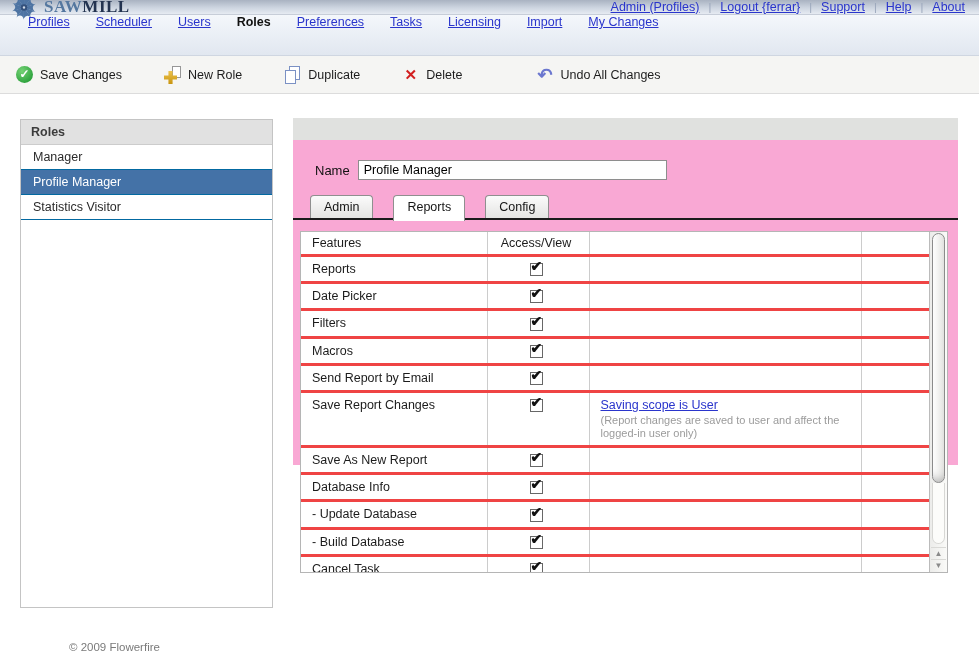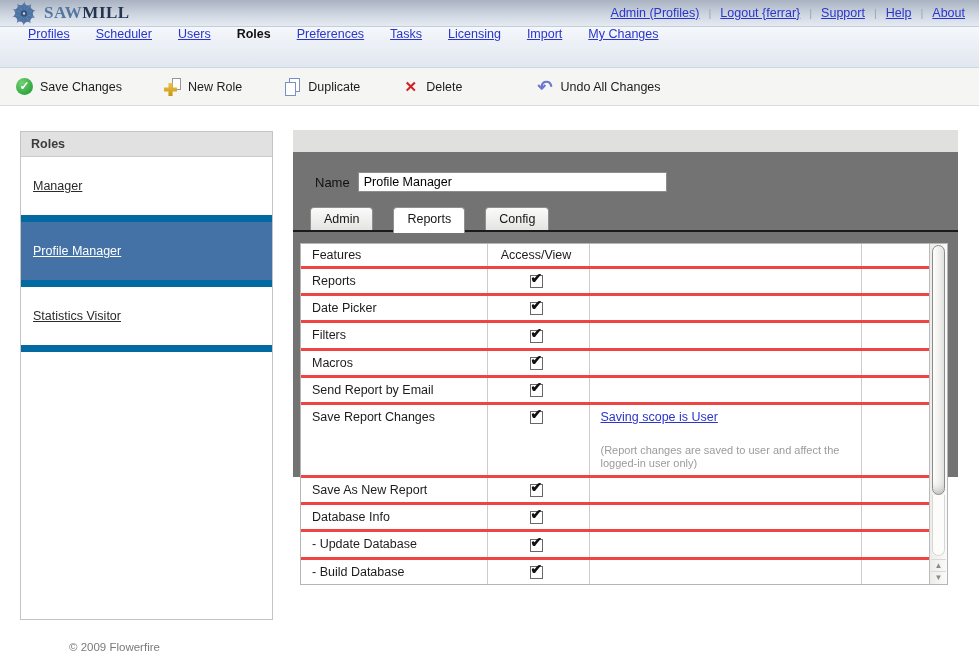--- a/index.html
+++ b/index.html
@@ -2,21 +2,21 @@
 <html><head>
 <meta charset="utf-8">
 <style>
   html,body { margin:0; padding:0; }
   body {
     width:979px; height:668px; overflow:hidden; position:relative;
     background:#ffffff; font-family:"Liberation Sans", sans-serif; font-size:12.5px; color:#1c1c1c;
   }
   
   .topbar {
-    height:27px; display:flex; align-items:center;
+    height:15px; display:flex; align-items:center;
     background:linear-gradient(#a9b2c1, #cdd5e0 55%, #e6ebf2 100%);
     border-bottom:1px solid #c7cdd8;
     padding:0 14px 0 10px; box-sizing:border-box;
   }
   .logo { display:flex; align-items:center; gap:6px; }
   .logo-text { font-family:"Liberation Serif", serif; font-weight:bold; font-size:17px; letter-spacing:0.5px; }
   .logo-saw { color:#54779f; }
   .logo-mill { color:#233350; }
   .hdr-links { margin-left:auto; display:flex; align-items:center; gap:9px; }
   .hlink { color:#2a35cc; text-decoration:underline; cursor:pointer; font-size:12.5px; }
@@ -46,26 +46,26 @@
   .ic-copy::before { content:""; position:absolute; right:1px; top:0; width:9px; height:12px; background:#fff; border:1px solid #7b91c4; }
   .ic-copy::after  { content:""; position:absolute; left:1px; top:4px; width:9px; height:12px; background:#fff; border:1px solid #7b91c4; }
   .ic-del::after  { content:"✕"; color:#d21f1f; font-weight:bold; font-size:15px; }
   .ic-undo::after { content:"↶"; color:#6b77cf; font-weight:bold; font-size:18px; line-height:14px; }
   
   .content { position:relative; height:562px; }
   
   .sidebar { position:absolute; left:20px; top:25px; width:253px; height:489px;
     background:#fff; border:1px solid #c4c4c4; box-sizing:border-box; }
   .side-title { background:#e1e1e1; color:#3c3c3c; font-weight:bold; padding:5px 10px; border-bottom:1px solid #cccccc; }
-  .side-item { padding:22px 12px; border-bottom:7px solid #0369a1; color:#2b2b2b; cursor:pointer; background:#fff;text-decoration:underline; }
+  .side-item { padding:5px 12px; border-bottom:1px solid #0369a1; color:#2b2b2b; cursor:pointer; background:#fff; }
   .side-item.selected { background:#4472a7; color:#fff; }
   
   .main { position:absolute; left:293px; top:24px; width:665px; height:466px; }
   .main-strip { height:22px; background:#e0e1df; }
-  .main-body { height:325px; background:#737373; box-sizing:border-box; }
+  .main-body { height:325px; background:#f9a8d4; box-sizing:border-box; }
   .name-row { display:flex; align-items:center; gap:8px; padding:20px 0 0 22px; }
   .name-label { font-size:13px; color:#111; }
   .name-input { width:297px; height:16px; border:1px solid #8e8e8e; background:#fff; font:12.5px "Liberation Sans", sans-serif; padding:1px 5px; }
   
   .tabs { display:flex; gap:20px; margin-top:15px; padding-left:17px; position:relative; height:25px; }
   .tabs::after { content:""; position:absolute; left:0; right:0; bottom:0; height:2px; background:#1b1b1b; z-index:1; }
   .tab { border:1px solid #8f8f8f; border-bottom:none; border-radius:4px 4px 0 0;
     background:linear-gradient(#fbfbfb,#e3e3e1); padding:0 13px; line-height:23px; height:23px;
     color:#151515; cursor:pointer; position:relative; z-index:0; box-sizing:content-box; }
   .tab.active { background:#fff; z-index:2; height:25px; }
@@ -74,21 +74,21 @@
     background:#fff; border:1px solid #b5b5b5; box-sizing:border-box; overflow:hidden; }
   table.tbl { border-collapse:collapse; table-layout:fixed; width:628px; background:#fff; }
   .tbl th, .tbl td { border-right:1px solid #cccccc; border-bottom:3px solid #ef4444; padding:5px 11px;
     font-weight:normal; text-align:left; vertical-align:top; font-size:12.5px; color:#1c1c1c; overflow:hidden; }
   .tbl th { padding:4px 11px; }
   .tbl th.ccell, .tbl td.ccell { text-align:center; padding-left:0; padding-right:4px; }
   .tbl th.ecell, .tbl td.ecell { border-right:none; }
   .cb { display:inline-block; width:11px; height:11px; border:1px solid #676767; background:#fff; position:relative; vertical-align:middle; cursor:pointer; }
   .cb::after { content:"✔"; position:absolute; left:0px; top:-6px; font-size:14px; font-weight:bold; color:#101010; }
   .tlink { color:#2a35cc; text-decoration:underline; cursor:pointer; }
-  .tnote { color:#9b9b9b; font-size:11px; line-height:13px; margin-top:20px; }
+  .tnote { color:#9b9b9b; font-size:11px; line-height:13px; margin-top:2px; }
   
   .vscroll { position:absolute; top:0; right:0; bottom:0; width:18px; border-left:1px solid #bbbbbb;
     background:linear-gradient(90deg,#ececea,#fafaf8); box-sizing:border-box; }
   .vthumb { position:absolute; top:1px; left:2px; right:2px; height:248px; border:1px solid #8b8b8b; border-radius:7px;
     background:linear-gradient(90deg,#ffffff,#e3e3e0); box-shadow:inset 0 -9px 9px -7px #b5b5b5; cursor:grab; }
   .vtrackend { position:absolute; left:2px; right:2px; top:251px; height:60px; border:1px solid #d7d7d4; border-top:none;
     border-radius:0 0 7px 7px; background:#fcfcfa; }
   .varrows { position:absolute; bottom:1px; left:1px; right:1px; text-align:center; }
   .varrow { font-size:8px; line-height:11px; color:#8a8a8a; border-top:1px solid #d9d9d6; cursor:pointer; }
   

